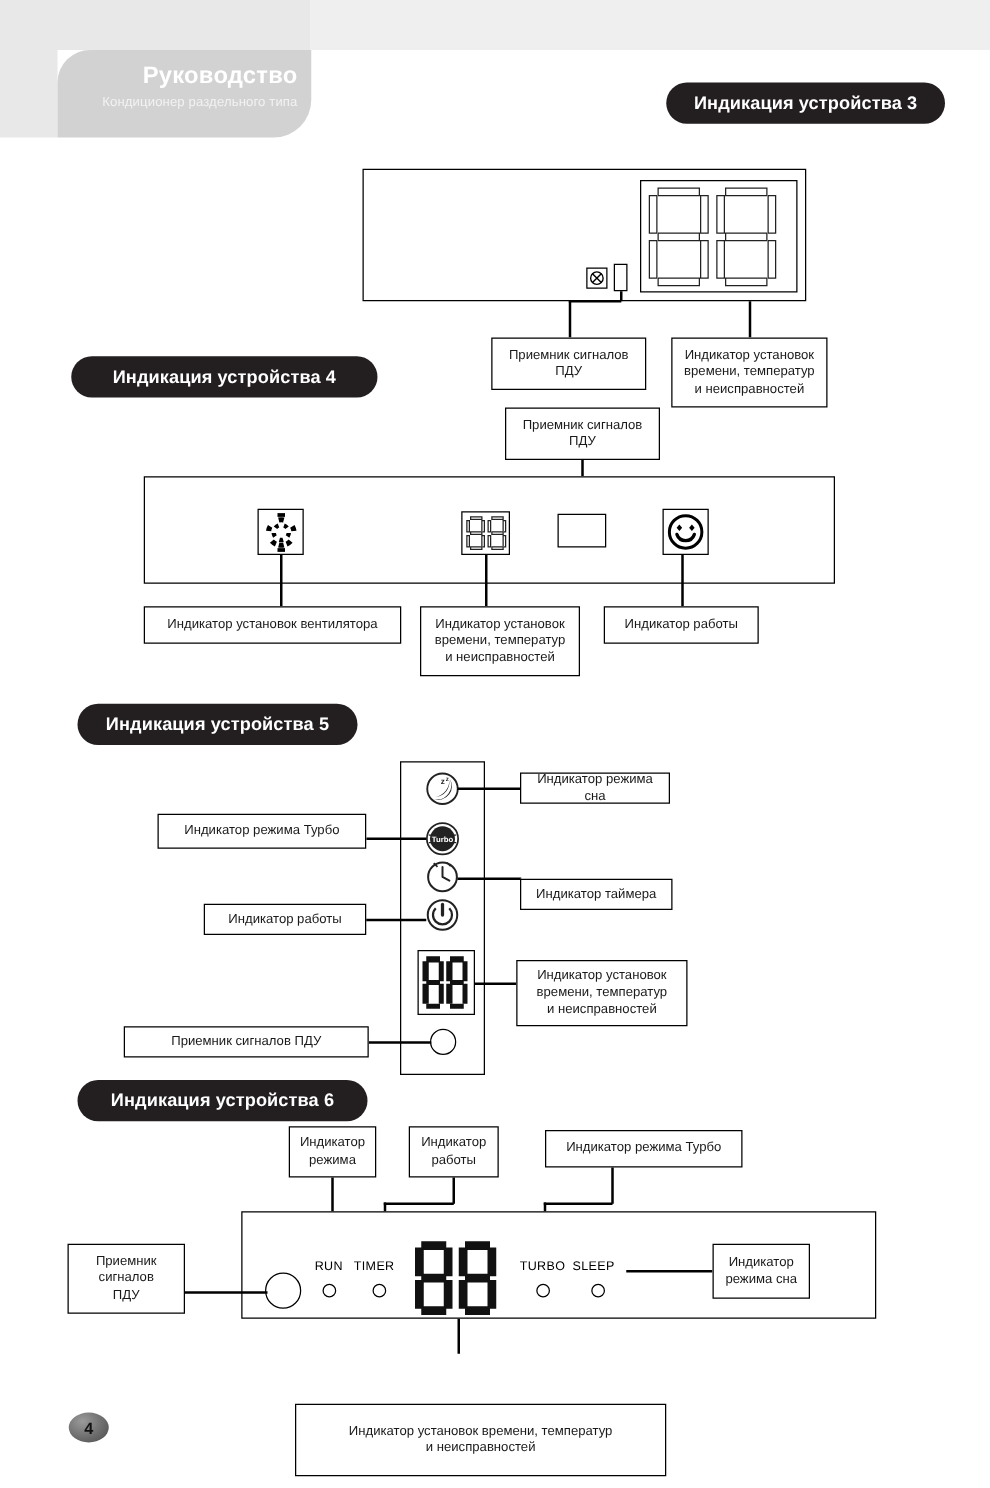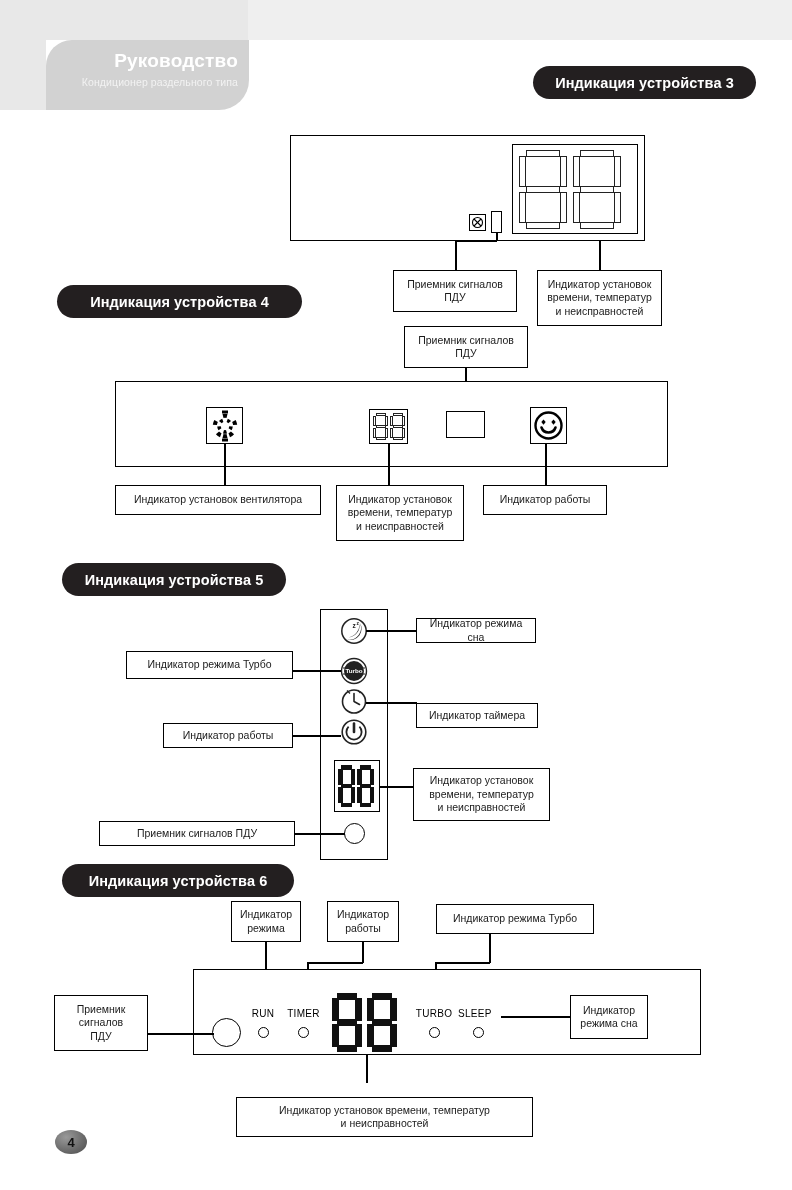--- a/index.html
+++ b/index.html
@@ -356,21 +356,21 @@
 <div class="abs hline" style="left:435px;top:962px;width:55px;"></div>
 <div class="abs vline" style="left:435px;top:962px;height:70px;"></div>
 
 <div class="abs panel" style="left:193px;top:969px;width:508px;height:86px;"></div>
 
 <div class="abs led-oval" style="left:212px;top:1018px;width:29px;height:29px;"></div>
 
 <div class="abs tiny-label" style="left:246px;top:1008px;width:34px;text-align:center;">RUN</div>
 <div class="abs led-circle" style="left:258px;top:1027px;width:11px;height:11px;"></div>
 
-<div class="abs tiny-label" style="left:283px;top:1008px;width:41px;text-align:center;">TIMER</div>
+<div class="abs tiny-label" style="left:283px;top:1008px;width:41px;text-align:left;">TIMER</div>
 <div class="abs led-circle" style="left:298px;top:1027px;width:11px;height:11px;"></div>
 
 <div class="abs" style="left:332px;top:993px;width:69px;height:62px;">
   <div class="seg-digit filled" style="width:30px;height:60px;float:left;">
     <div class="seg" style="left:5px;top:0;width:20px;height:7px;"></div>
     <div class="seg" style="left:0;top:5px;width:7px;height:23px;"></div>
     <div class="seg" style="left:23px;top:5px;width:7px;height:23px;"></div>
     <div class="seg" style="left:5px;top:26px;width:20px;height:7px;"></div>
     <div class="seg" style="left:0;top:31px;width:7px;height:23px;"></div>
     <div class="seg" style="left:23px;top:31px;width:7px;height:23px;"></div>
@@ -407,20 +407,20 @@
 <div class="abs callout" style="left:54px;top:995px;width:94px;height:56px;">
   <div>
     <div>Приемник</div>
     <div>сигналов</div>
     <div>ПДУ</div>
   </div>
 </div>
 
 <div class="abs vline" style="left:366px;top:1055px;height:28px;"></div>
 
-<div class="abs callout" style="left:236px;top:1097px;width:297px;height:40px;text-align:center;">
+<div class="abs callout" style="left:236px;top:1123px;width:297px;height:58px;text-align:center;">
   <div>
     <div>Индикатор установок времени, температур</div>
     <div>и неисправностей</div>
   </div>
 </div>
 
 <div class="abs" id="page-badge">4</div>
 
 </body></html>

